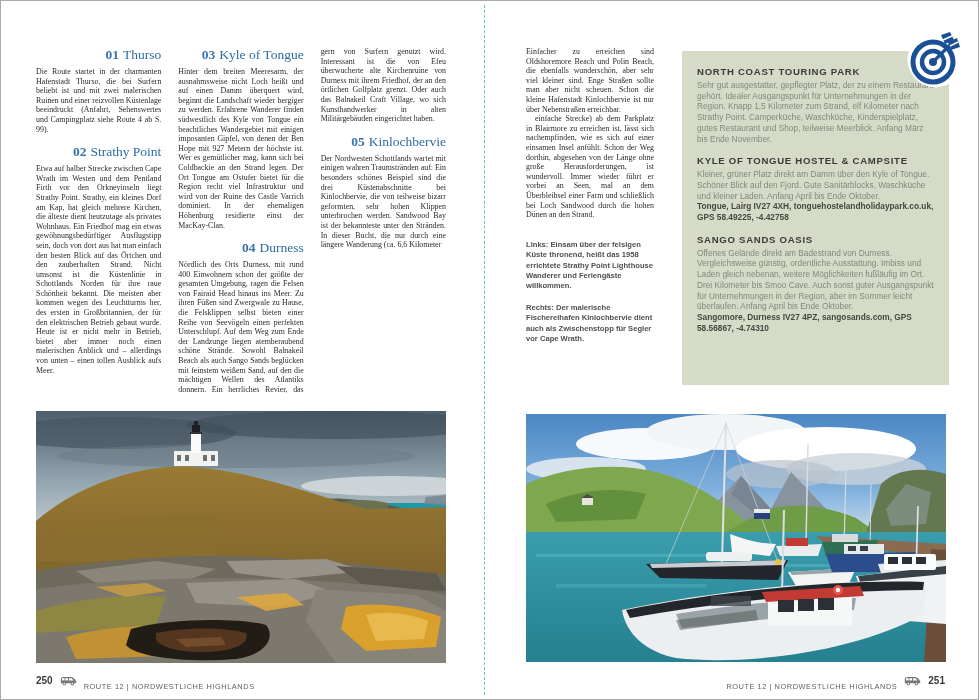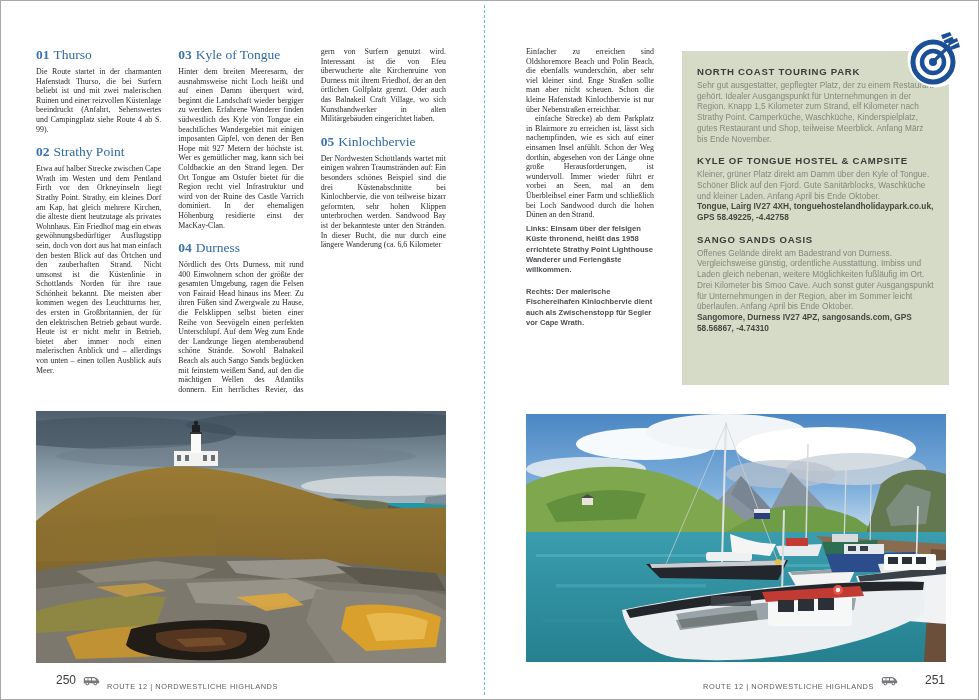--- a/index.html
+++ b/index.html
@@ -18,40 +18,40 @@
   }
   
   .lcols{
     position:absolute;left:35px;top:46px;width:410px;height:352px;
     column-count:3;column-gap:17px;column-fill:auto;
     overflow:hidden;
   }
   .lcols h2{
     font-family:"Liberation Serif", serif;
     font-size:13.5px;line-height:15px;font-weight:400;
-    color:#2e6ba4;margin:10px 0 5px 0;
+    color:#2e6ba4;margin:10px 0 5px 0;text-align:right;
   }
   .lcols section:first-child h2{margin-top:0;}
   .sec-num{font-weight:700;color:#3a74aa;margin-right:4px;}
   .body-p{
     font-size:7.9px;line-height:9.6px;color:#2b2a28;
     text-align:justify;margin:0;hyphens:auto;
   }
   
   .rcol{
     position:absolute;left:525px;top:46px;width:128px;height:352px;
     overflow:hidden;
   }
   .rcol .body-p + .body-p{text-indent:9px;}
   .caption{
     font-family:"Liberation Sans", sans-serif;
     font-weight:700;font-size:7.6px;line-height:10.4px;
     color:#4e4f52;margin:0 0 11px 0;
   }
-  .caption-wrap{margin-top:4px;}
+  .caption-wrap{margin-top:20px;}
   
   .infobox{
     position:absolute;left:681px;top:50px;width:267px;height:334px;
     background:#d6dbc8;box-sizing:border-box;padding:15px 14px 10px 15px;
     font-family:"Liberation Sans", sans-serif;
   }
   .entry{margin-bottom:11px;}
   .entry-title{
     font-size:9.6px;font-weight:700;letter-spacing:0.7px;
     color:#3b3c38;margin:0 0 3px 0;
@@ -68,21 +68,21 @@
   .photoL{position:absolute;left:35px;top:410px;width:410px;height:252px;}
   .photoR{position:absolute;left:525px;top:413px;width:420px;height:248px;}
   
   .footer{
     position:absolute;top:671px;height:16px;
     display:flex;align-items:center;gap:7px;
     font-family:"Liberation Sans", sans-serif;
   }
   .footer-left{left:35px;}
   .footer-right{right:33px;}
-  .pagenum{font-size:12px;font-weight:400;color:#3a3a3a;margin-left:20px;}
+  .pagenum{font-size:10px;font-weight:700;color:#3a3a3a;}
   .footlabel{font-size:7.4px;letter-spacing:0.55px;color:#5d5e61;margin-top:12px;}
   .camper{width:17px;height:11px;}
 </style>
 </head>
 <body>
 
 <div class="spread">
 
   <div class="gutter"></div>
 

